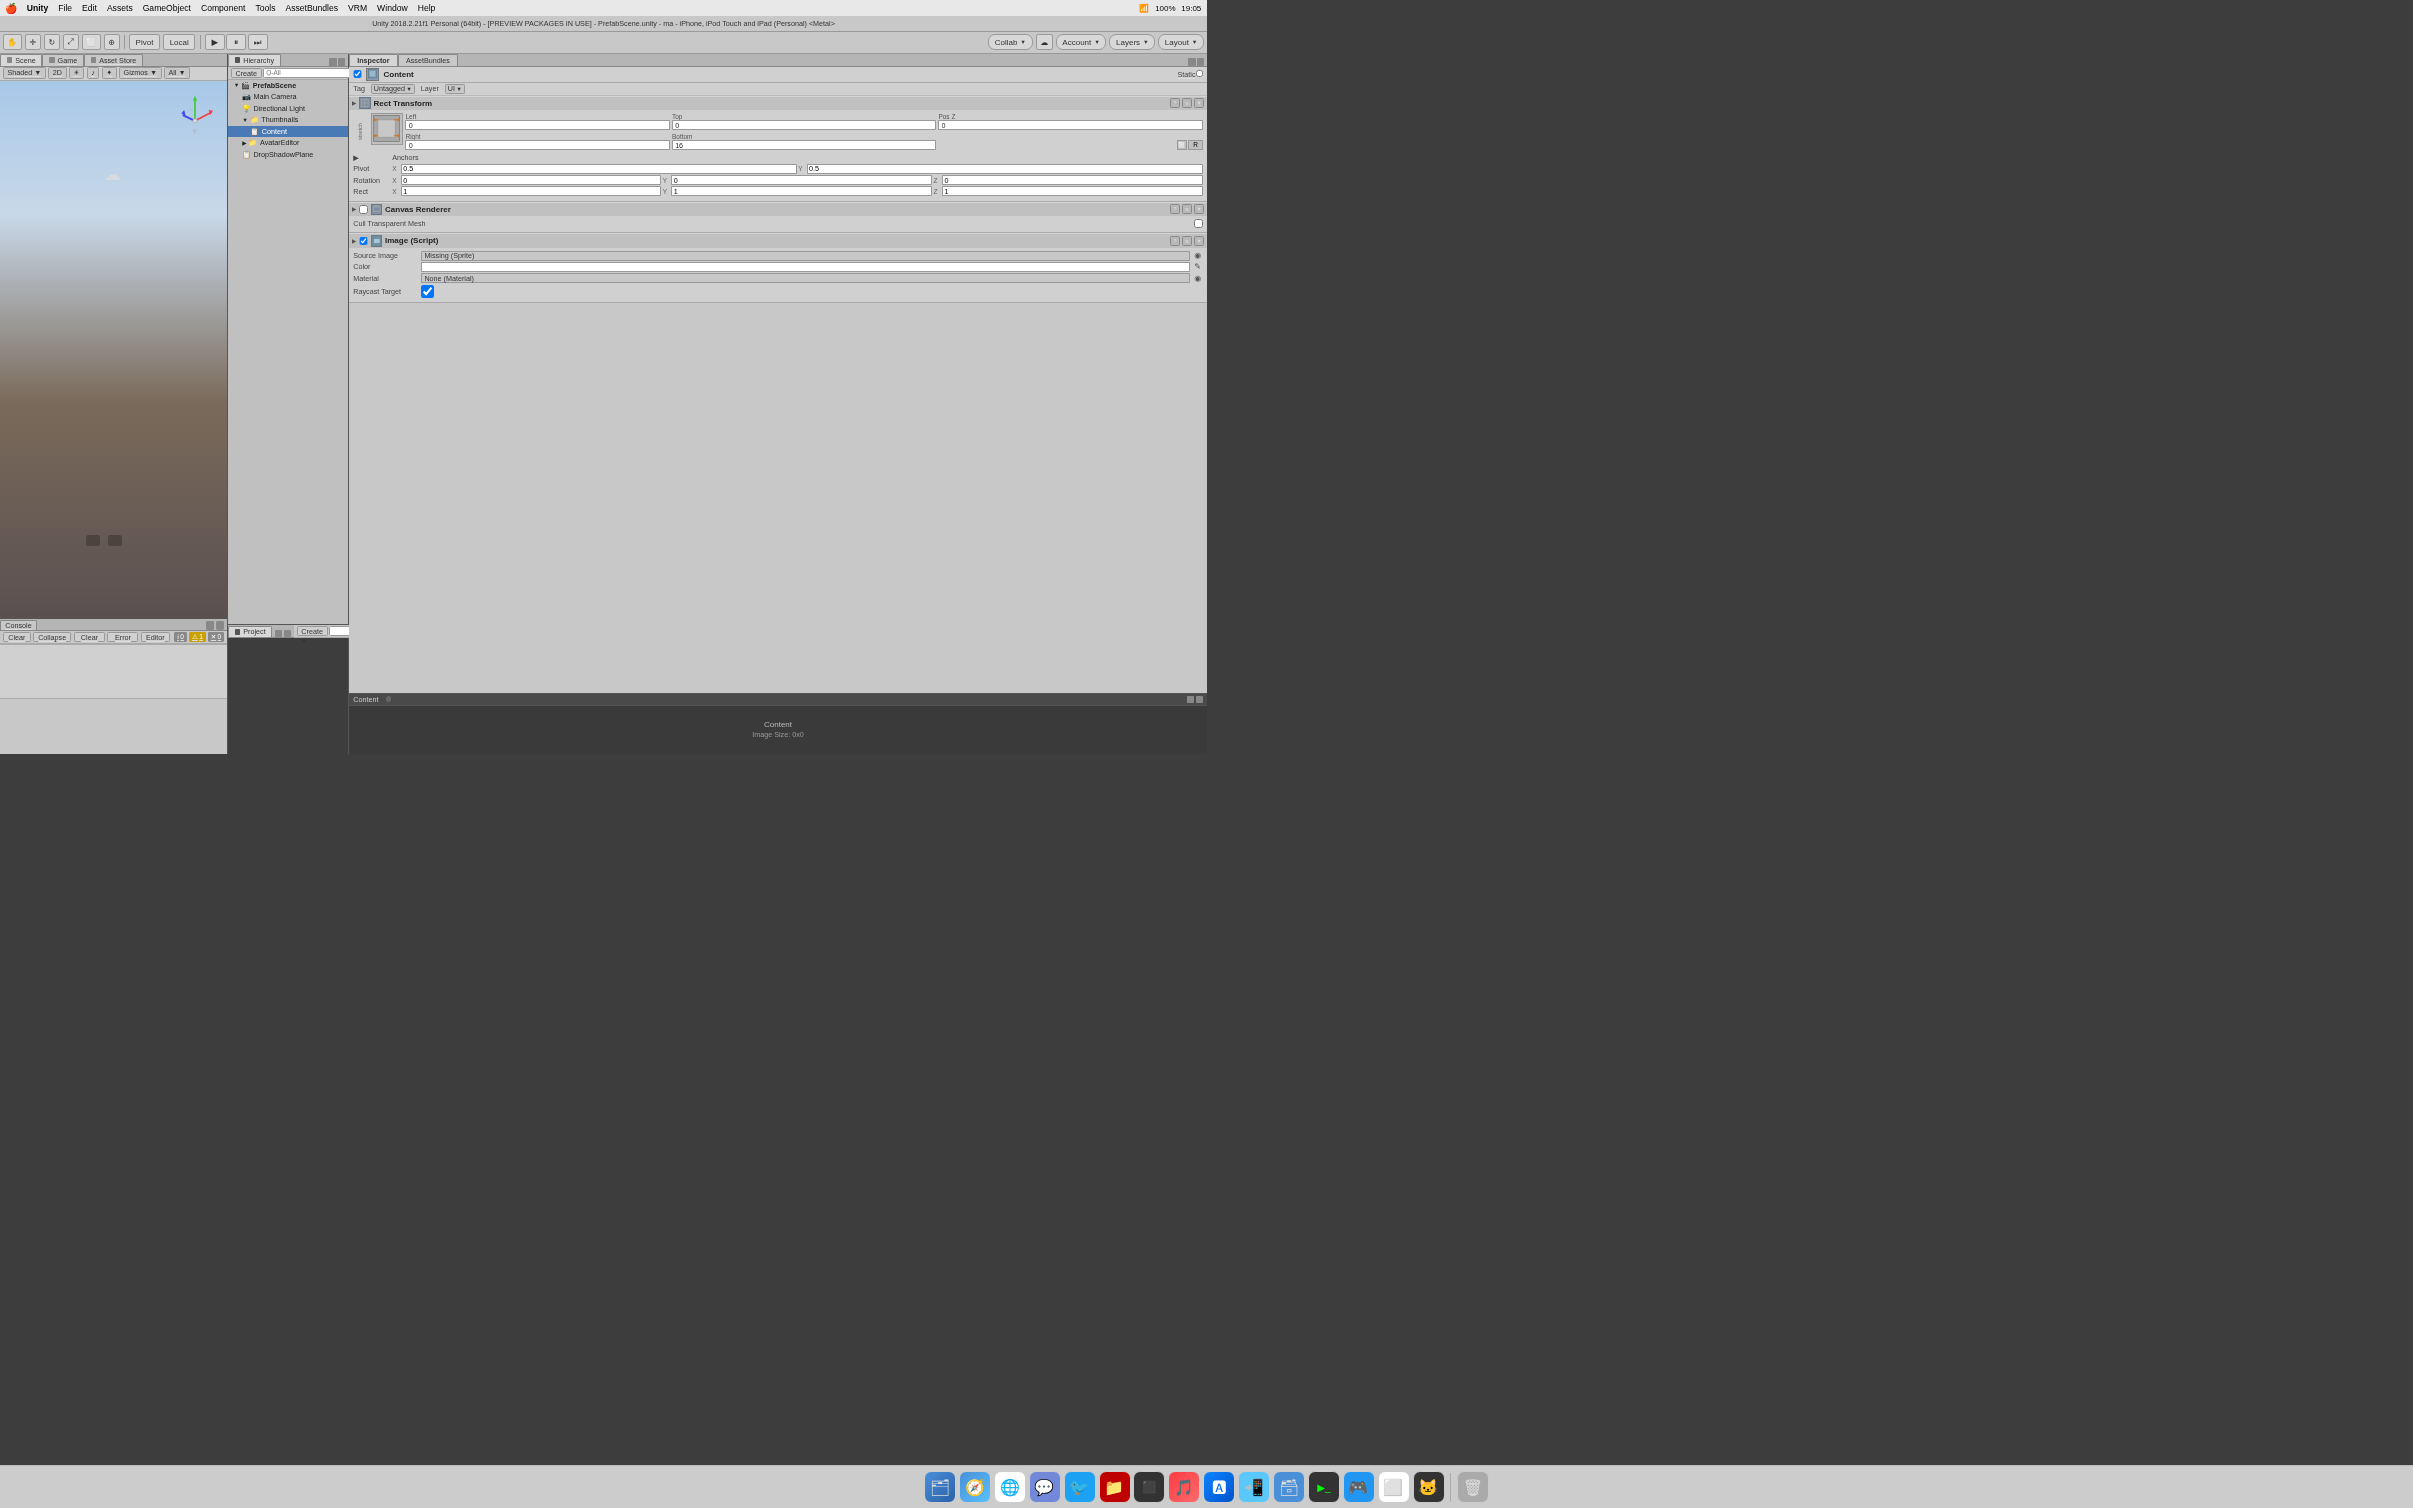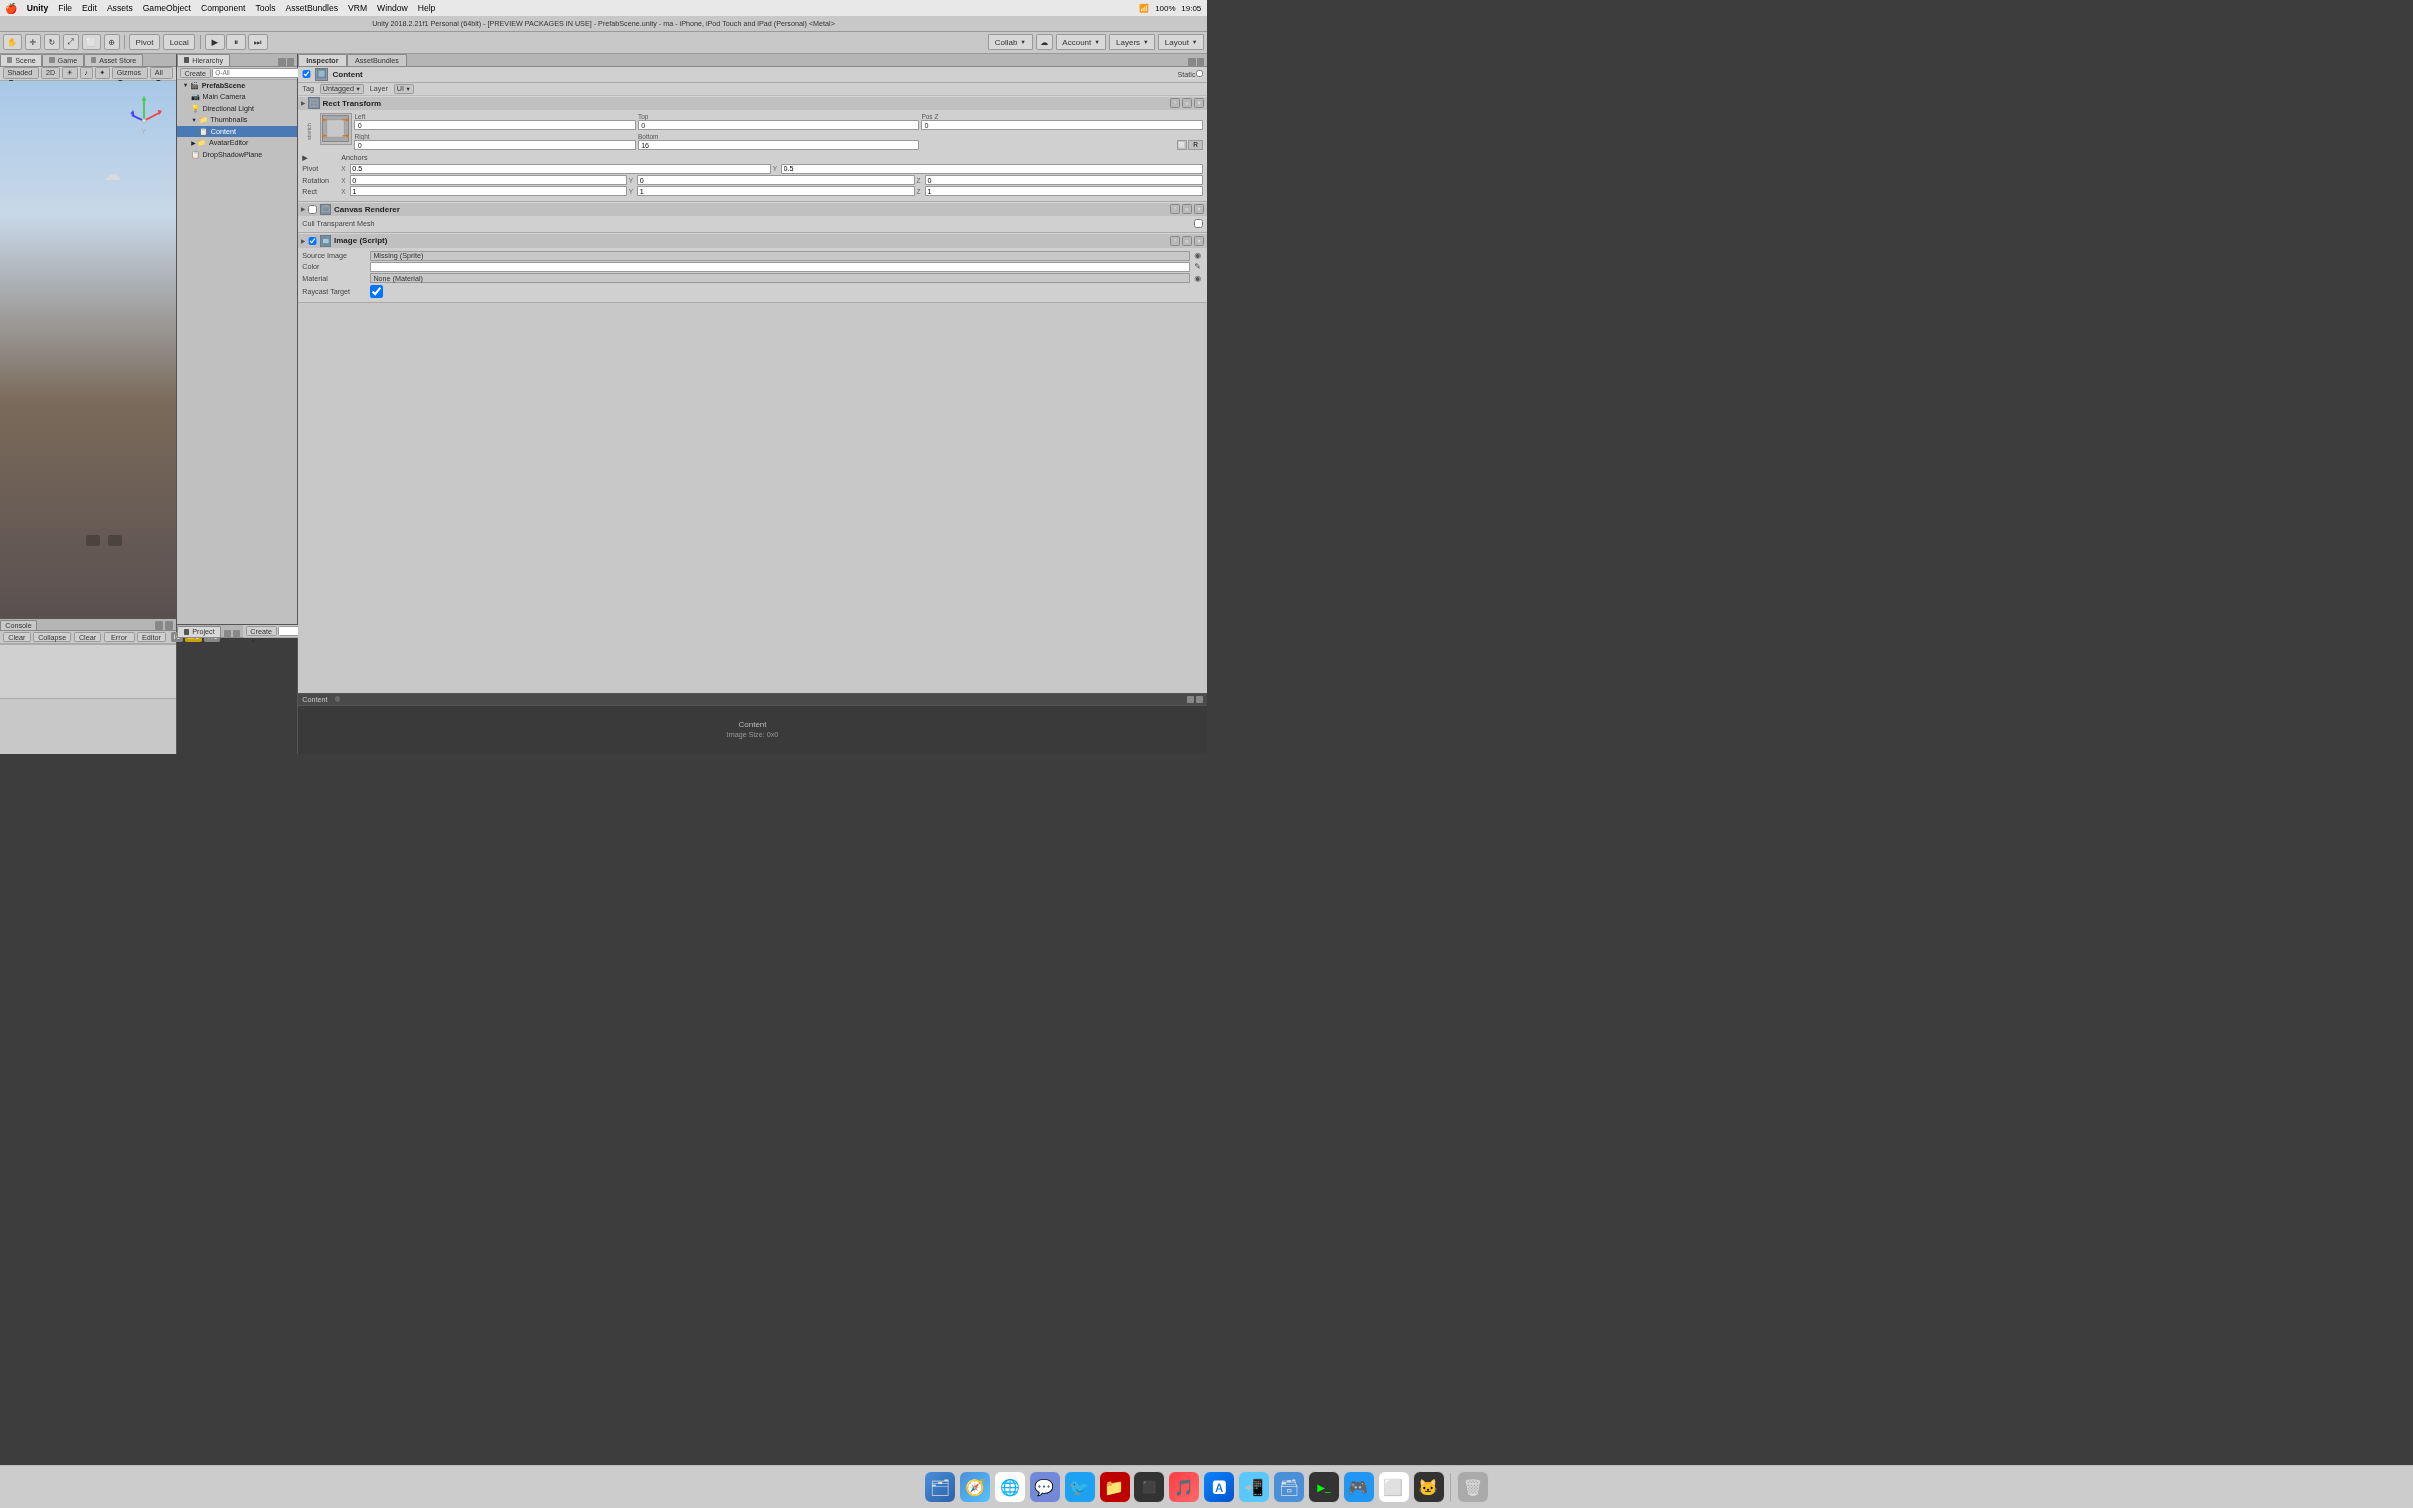--- a/index.html
+++ b/index.html
@@ -95,43 +95,44 @@
       justify-content: center;
       cursor: pointer;
       font-size: 8.6px;
       color: #333;
     }
     .toolbar-dropdown {
       height: 16px;
       padding: 0 5.7px;
       background: #d8d8d8;
       border: 0.7px solid #999;
-      border-radius: 1px;
+      border-radius: 7px;
       font-size: 8px;
       color: #333;
       cursor: pointer;
       display: flex;
       align-items: center;
       gap: 2.9px;
     }
     .dropdown-arrow { font-size: 5.7px; }
 
     
     .main-layout {
       display: flex;
       height: calc(754px - 16px - 16px - 21.5px);
       overflow: hidden;
     }
 
     
     .left-panel {
-      width: 177px;
+      width: 228px;
       display: flex;
       flex-direction: column;
       border-right: 0.7px solid #555;
+      text-decoration: underline;
     }
 
     .panel-tab-bar {
       height: 13px;
       background: #b5b5b5;
       display: flex;
       align-items: flex-end;
       border-bottom: 0.7px solid #888;
     }
     .panel-tab {

